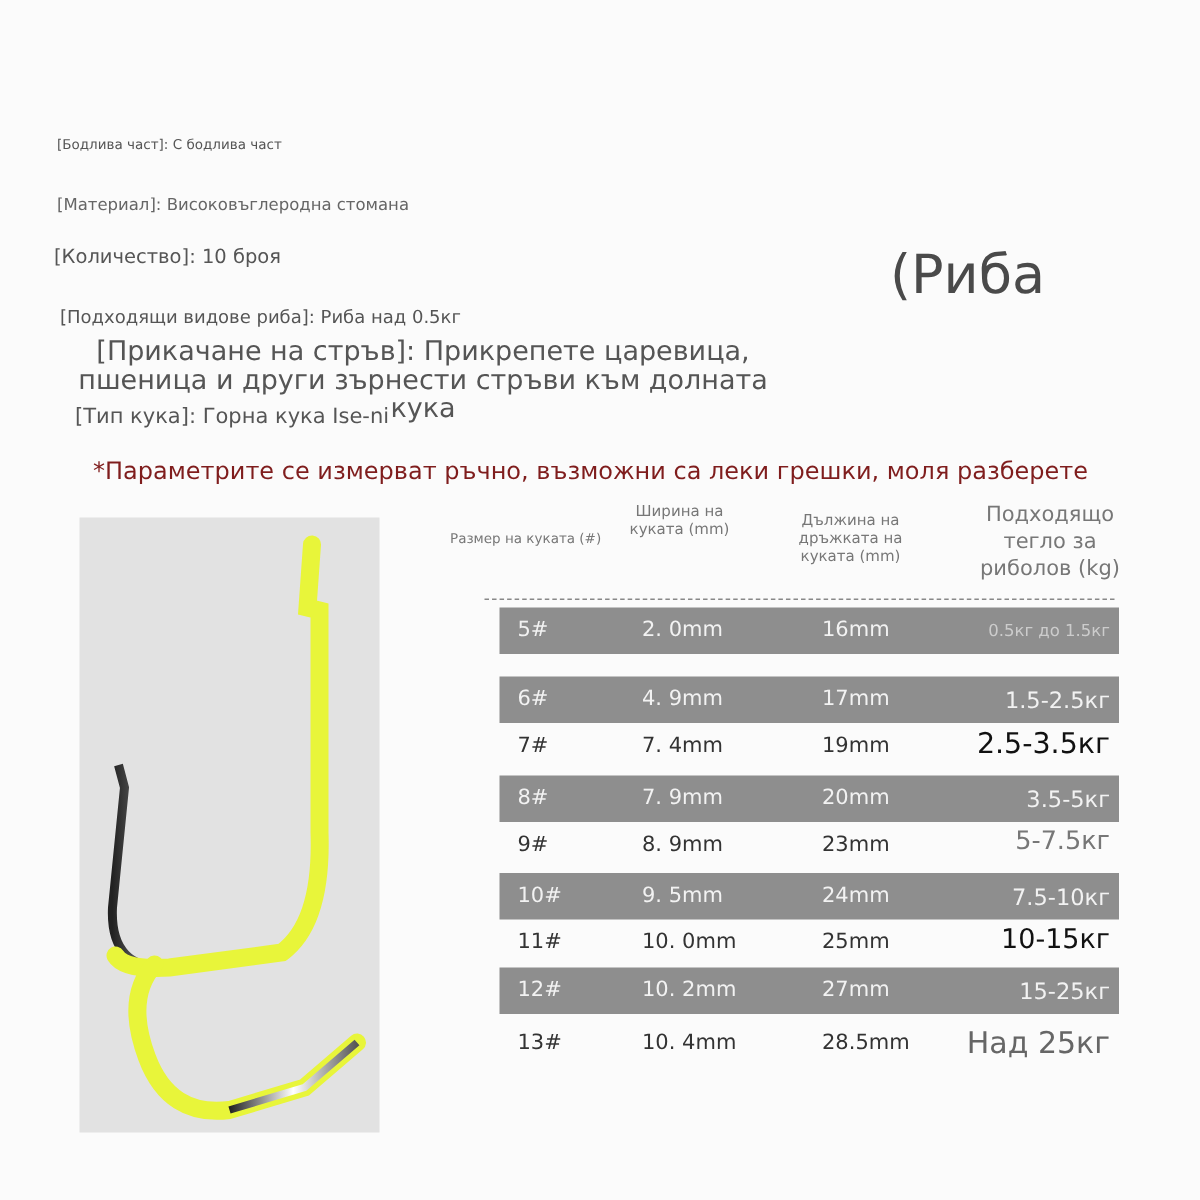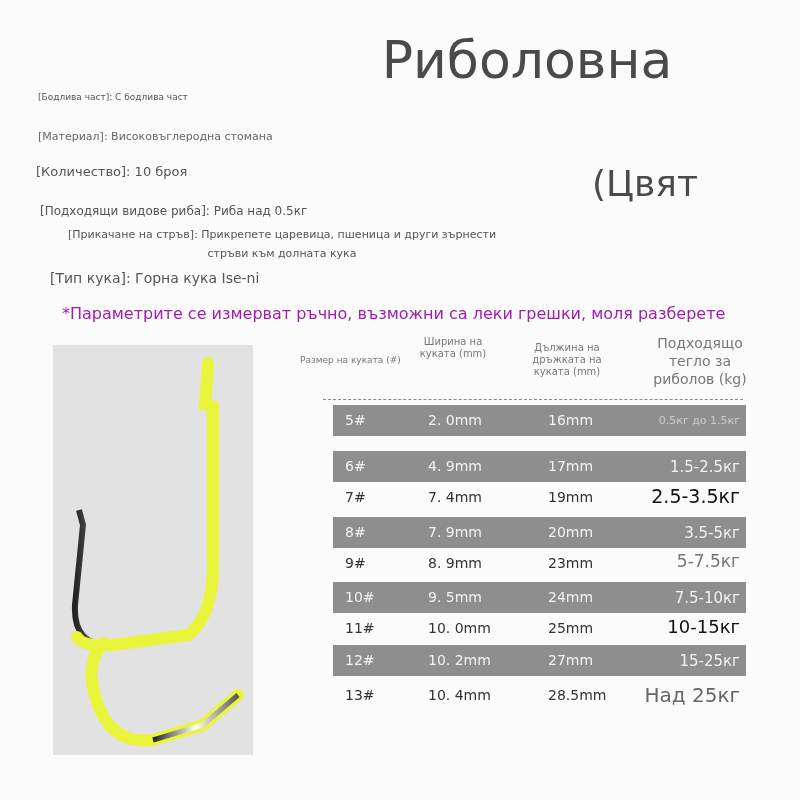--- a/index.html
+++ b/index.html
@@ -4,47 +4,46 @@
 <style>
   html, body { margin:0; padding:0; }
   body { width:800px; height:800px; background:#fbfbfb; position:relative; overflow:hidden; font-family:"DejaVu Sans", sans-serif; color:#555; }
   .title { position:absolute; left:372px; top:28px; width:310px; text-align:center; font-size:52px; line-height:64px; color:#4a4a4a; font-family:"DejaVu Sans", sans-serif; }
   .subtitle { position:absolute; left:585px; top:162px; width:120px; text-align:center; font-size:36px; line-height:44px; color:#4a4a4a; }
   .spec { position:absolute; color:#555; white-space:nowrap; }
   .s1 { left:38px; top:92px; font-size:9px; }
   .s2 { left:38px; top:130px; font-size:11px; color:#666; }
   .s3 { left:36px; top:164px; font-size:13px; }
   .s4 { left:40px; top:204px; font-size:12px; }
-  .s5 { left:52px; top:225px; font-size:11px; line-height:19px; text-align:center; white-space:normal; width:460px; }
+  .s5 { left:52px; top:225px; font-size:18px; line-height:19px; text-align:center; white-space:normal; width:460px; }
   .s6 { left:50px; top:270px; font-size:14px;text-align:center; }
-  .note { position:absolute; left:62px; top:304px; font-size:16px; color:#a21caf; white-space:nowrap; }
+  .note { position:absolute; left:62px; top:304px; font-size:16px; color:#7f1d1d; white-space:nowrap; }
   .hook-panel { position:absolute; left:53px; top:345px; width:200px; height:410px; background:#e2e2e2; }
   .hdr { position:absolute; color:#777; text-align:center; }
   .h1 { left:300px; top:355px; font-size:9px; }
   .h2 { left:418px; top:336px; width:70px; font-size:10px; line-height:12px; }
   .h3 { left:522px; top:342px; width:90px; font-size:10px; line-height:12px; }
   .h4 { left:640px; top:334px; width:120px; font-size:14px; line-height:18px; }
   .dash { position:absolute; left:323px; top:399px; width:420px; border-top:1px dashed #888; }
   .row { position:absolute; left:333px; width:413px; height:31px; }
   .row.dark { background:#8e8e8e; color:#f2f2f2; }
   .row.light { background:transparent; color:#333; }
   .row span { position:absolute; top:7px; font-size:14px; }
   .c1 { left:12px; }
   .c2 { left:95px; }
   .c3 { left:215px; }
   .c4 { right:6px; text-align:right; }
 </style>
 </head>
 <body>
 
 <div class="title">
-  <div>Риболовна</div>
 </div>
 <div class="subtitle">
-  <div>(Цвят</div>
+  <div>(Риба</div>
 </div>
 
 <div class="spec s1">[Бодлива част]: С бодлива част</div>
 <div class="spec s2">[Материал]: Високовъглеродна стомана</div>
 <div class="spec s3">[Количество]: 10 броя</div>
 <div class="spec s4">[Подходящи видове риба]: Риба над 0.5кг</div>
 <div class="spec s5">[Прикачане на стръв]: Прикрепете царевица, пшеница и други зърнести стръви към долната кука</div>
 <div class="spec s6">[Тип кука]: Горна кука Ise-ni</div>
 
 <div class="note">*Параметрите се измерват ръчно, възможни са леки грешки, моля разберете</div>

